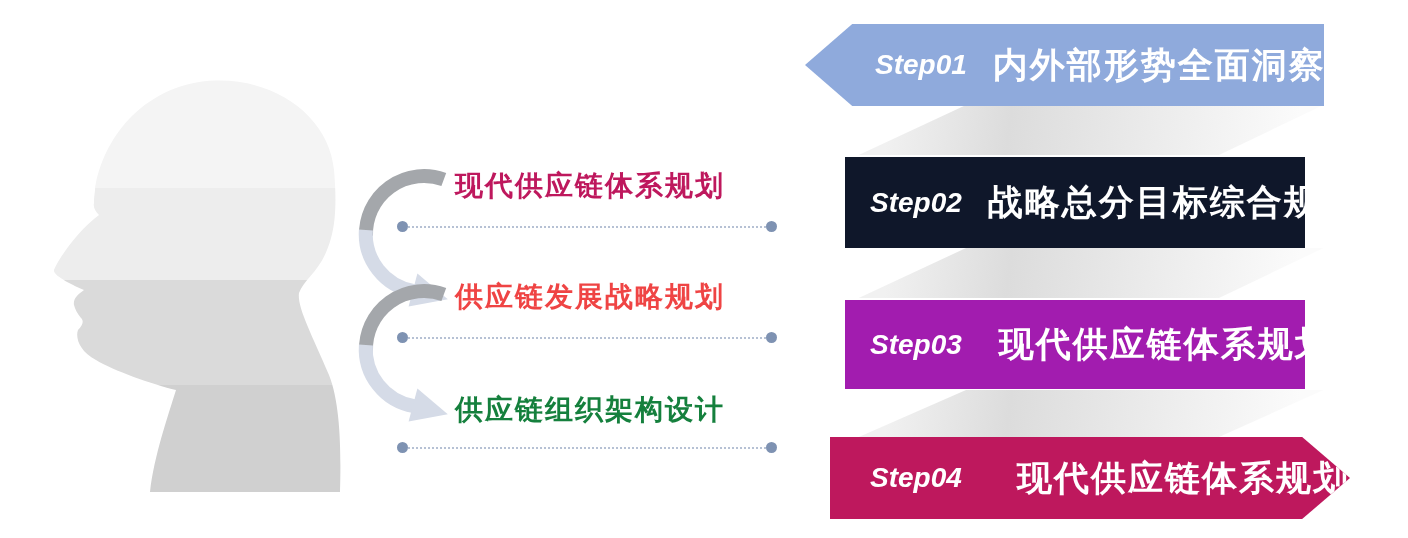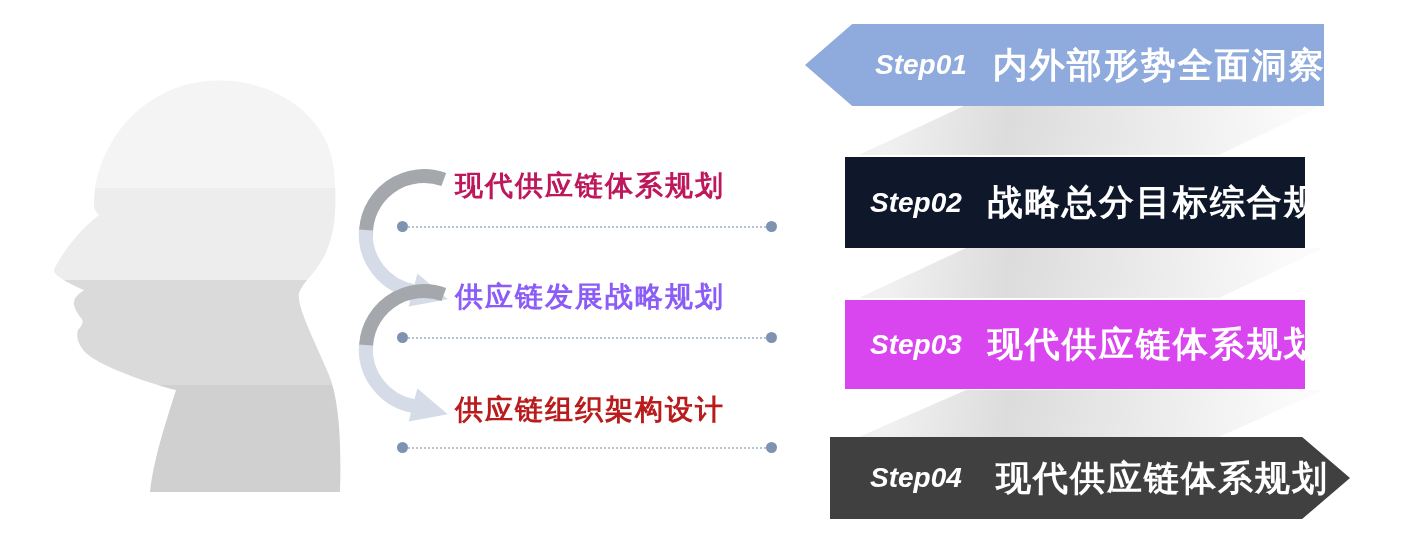--- a/index.html
+++ b/index.html
@@ -107,49 +107,49 @@
     <path d="M 13.9 67.9 A 58 58 0 0 0 61.9 129.1" fill="none" stroke-width="14" stroke="#d5dbe7"></path>
     <polygon points="65.4,111.6 56.6,144.4 95.8,137.3" fill="#d5dbe7"></polygon>
   </svg>
 
   <div class="abs mid-label l1" style="color: #be185d;">现代供应链体系规划</div>
   <div class="abs dotline d1">
     <span class="enddot start" style="background: rgb(126, 146, 178);"></span>
     <span class="enddot end" style="background: rgb(126, 146, 178);"></span>
   </div>
 
-  <div class="abs mid-label l2" style="color: #8b5cf6;">供应链发展战略规划</div>
+  <div class="abs mid-label l2" style="color: #ef4444;">供应链发展战略规划</div>
   <div class="abs dotline d2">
     <span class="enddot start" style="background: rgb(126, 146, 178);"></span>
     <span class="enddot end" style="background: rgb(126, 146, 178);"></span>
   </div>
 
-  <div class="abs mid-label l3" style="color: #b91c1c; text-align: center;">供应链组织架构设计</div>
+  <div class="abs mid-label l3" style="color: #15803d; text-align: center;">供应链组织架构设计</div>
   <div class="abs dotline d3">
     <span class="enddot start" style="background: rgb(126, 146, 178);"></span>
     <span class="enddot end" style="background: rgb(126, 146, 178);"></span>
   </div>
 
   <div class="abs fold f1"></div>
   <div class="abs fold f2"></div>
   <div class="abs fold f3"></div>
 
   <div class="abs step s1" style="background: rgb(143, 170, 220);">
     <span class="step-no">Step01</span>
     <span class="step-title">内外部形势全面洞察</span>
   </div>
 
   <div class="abs step s2" style="background: #0f172a;">
     <span class="step-no">Step02</span>
     <span class="step-title">战略总分目标综合规划</span>
   </div>
 
-  <div class="abs step s3" style="background: #d946ef;">
+  <div class="abs step s3" style="background: #a21caf; gap: 11px;">
     <span class="step-no">Step03</span>
     <span class="step-title">现代供应链体系规划</span>
   </div>
 
-  <div class="abs step s4" style="background: #404040;">
+  <div class="abs step s4" style="background: #be185d; justify-content: space-between;">
     <span class="step-no">Step04</span>
     <span class="step-title">现代供应链体系规划</span>
   </div>
 
 </div>
 
 </body></html>

